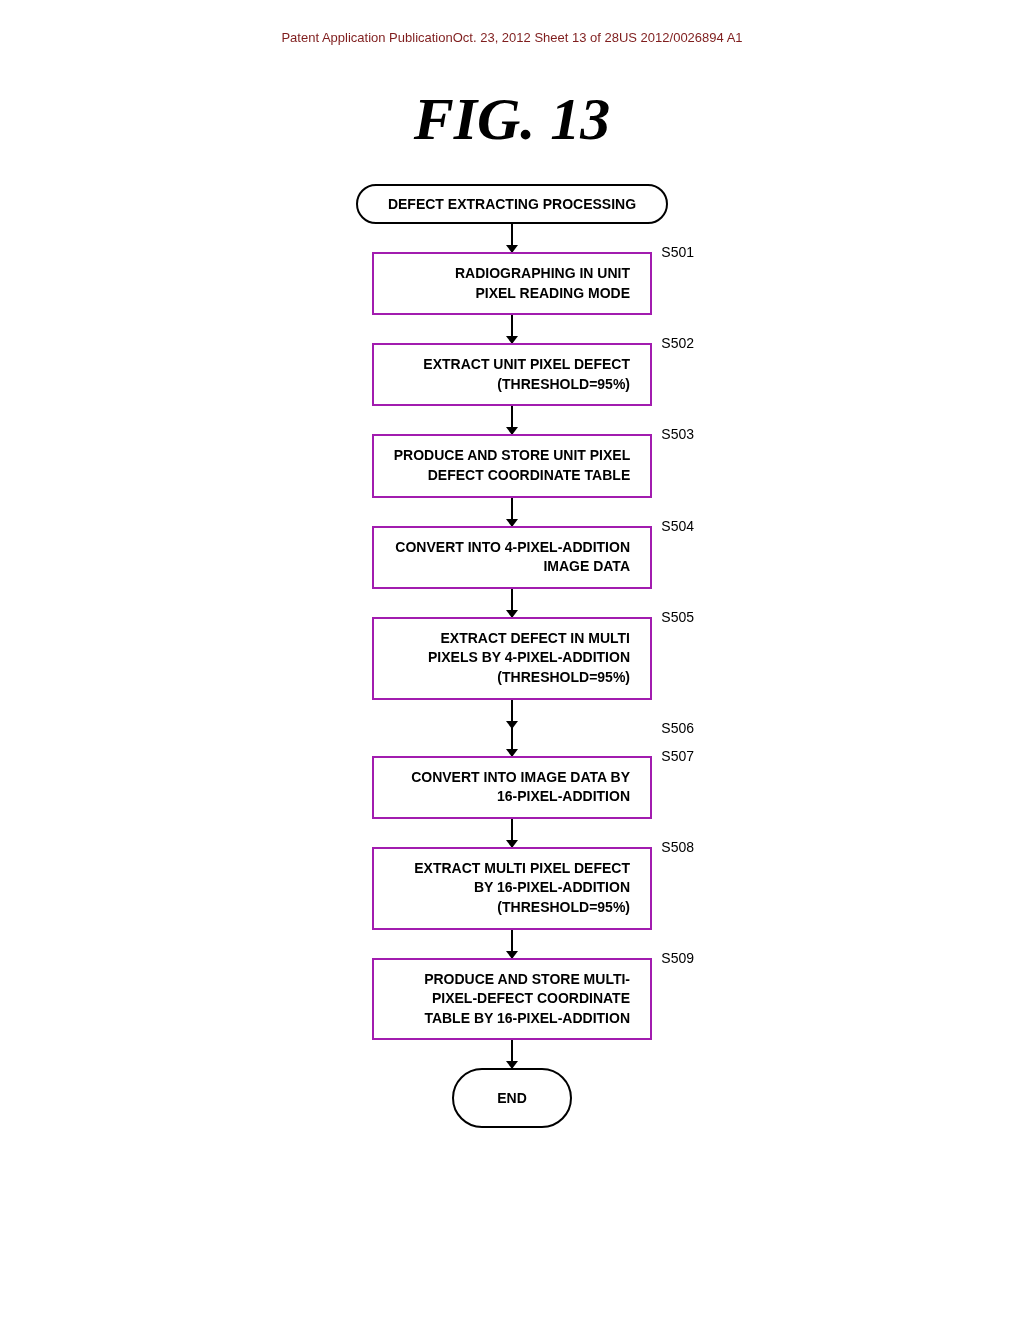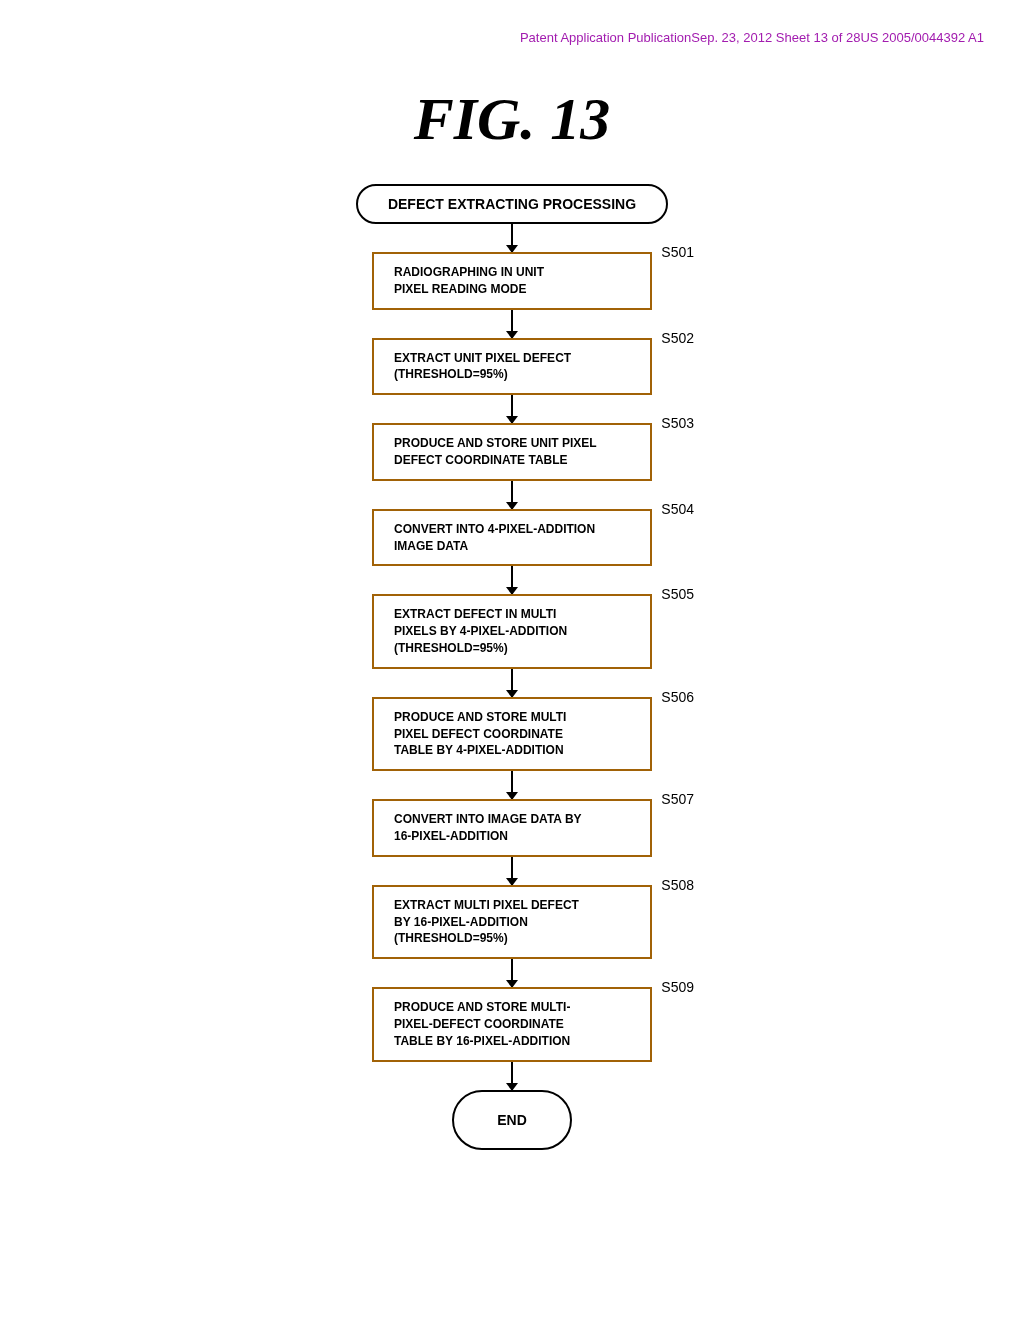--- a/index.html
+++ b/index.html
@@ -13,25 +13,25 @@
 
     .page {
       width: 1024px;
       min-height: 1320px;
       background: #fff;
       padding: 20px 40px;
     }
 
     .header {
       display: flex;
-      justify-content: flex-end;
+      justify-content: center;
       align-items: center;
       padding: 10px 0 20px 0;
       font-size: 13px;
-      color: #a21caf;
+      color: #7f1d1d;
     }
 
     .fig-title {
       text-align: center;
       font-size: 60px;
       font-style: italic;
       font-weight: bold;
       margin: 20px 0 30px 0;
       font-family: 'Times New Roman', serif;
     }
@@ -50,24 +50,24 @@
       border-radius: 40px;
       padding: 10px 30px;
       text-align: center;
       font-size: 14px;
       font-weight: bold;
       min-width: 220px;
       background: #fff;
     }
 
     .rect-box {
-      border: 2px solid #a16207;
+      border: 2px solid #a21caf;
       padding: 10px 20px;
-      text-align: left;
-      font-size: 12px;
+      text-align: right;
+      font-size: 14px;
       font-weight: bold;
       min-width: 280px;
       background: #fff;
       line-height: 1.4;
     }
 
     .step-container {
       display: flex;
       align-items: flex-start;
       position: relative;
@@ -113,22 +113,22 @@
       justify-content: center;
     }
   </style>
 </head>
 <body>
 
 <div class="page">
 
   <div class="header">
     <span>Patent Application Publication</span>
-    <span>Sep. 23, 2012   Sheet 13 of 28</span>
-    <span>US 2005/0044392 A1</span>
+    <span>Oct. 23, 2012   Sheet 13 of 28</span>
+    <span>US 2012/0026894 A1</span>
   </div>
 
   <div class="fig-title">FIG.  13</div>
 
   <div class="flowchart">
 
     <div class="step-container">
       <div class="oval-box">
         <span>DEFECT EXTRACTING PROCESSING</span>
       </div>
@@ -186,23 +186,20 @@
           <span>EXTRACT DEFECT IN MULTI<br>PIXELS BY 4-PIXEL-ADDITION<br>(THRESHOLD=95%)</span>
         </div>
         <span class="step-label">S505</span>
       </div>
     </div>
 
     <div class="arrow"></div>
 
     <div class="step-container">
       <div class="step-label-wrapper">
-        <div class="rect-box">
-          <span>PRODUCE AND STORE MULTI<br>PIXEL DEFECT COORDINATE<br>TABLE BY 4-PIXEL-ADDITION</span>
-        </div>
         <span class="step-label">S506</span>
       </div>
     </div>
 
     <div class="arrow"></div>
 
     <div class="step-container">
       <div class="step-label-wrapper">
         <div class="rect-box">
           <span>CONVERT INTO IMAGE DATA BY<br>16-PIXEL-ADDITION</span>

